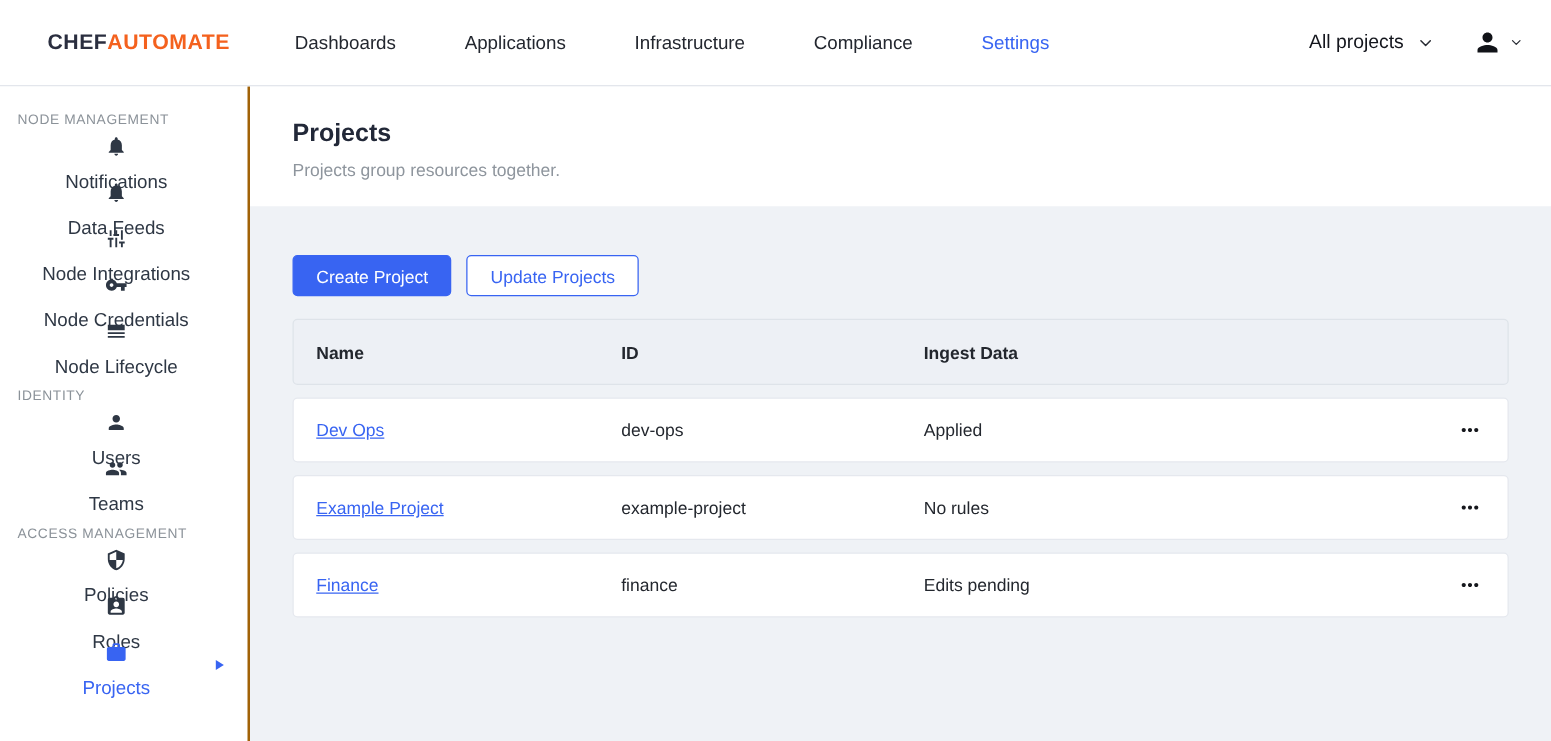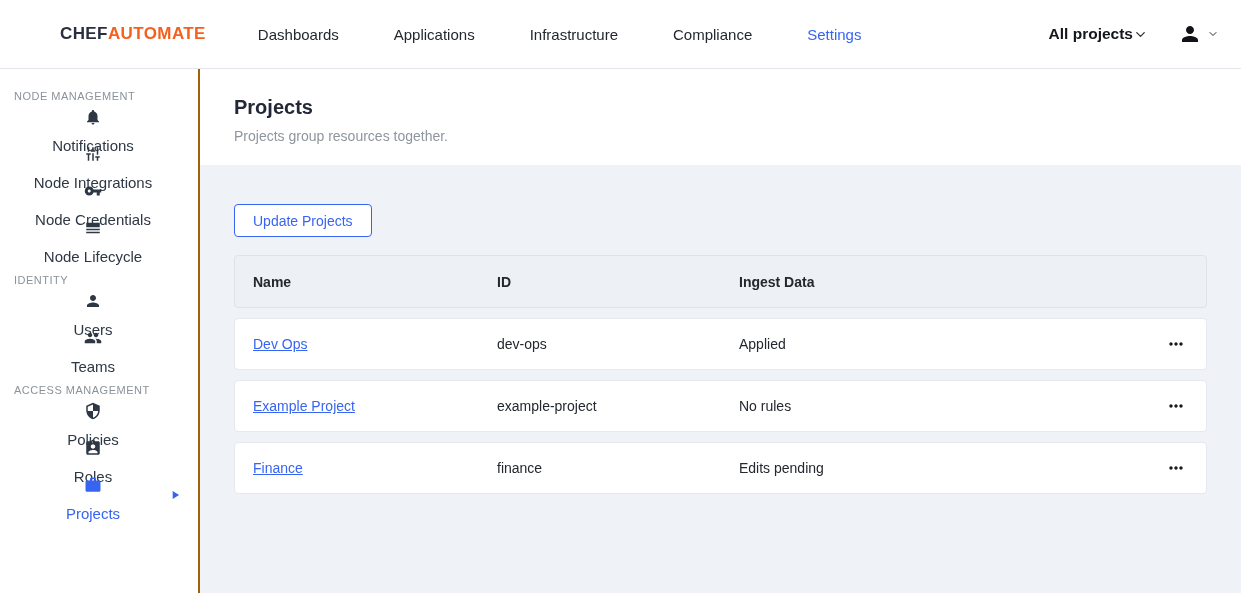--- a/index.html
+++ b/index.html
@@ -5,30 +5,30 @@
   * { margin:0; padding:0; box-sizing:border-box; }
   html,body { background:#fff; }
   .app {
     position:relative; width:1241px; height:593px; overflow:hidden;
     font-family:"Liberation Sans", sans-serif; background:#fff;
   }
   
   .topbar {
     position:absolute; top:0; left:0; right:0; height:69px;
     background:#fff; border-bottom:1px solid #e3e6ec;
-    display:flex; align-items:center; padding-left:60px; z-index:3;
+    display:flex; align-items:center; padding-left:38px; z-index:3;
   }
   .brand { display:flex; align-items:center; font-weight:700; font-size:17px; letter-spacing:.4px; cursor:pointer; white-space:nowrap; }
   .brand-chef { color:#2a2e3f; }
   .brand-automate { color:#f4611e; }
   .nav { display:flex; gap:55px; margin-left:52px; }
   .nav-item { font-size:15px; color:#23272f; cursor:pointer; white-space:nowrap; }
   .nav-item.active { color:#3864f2; }
   .topbar-right { margin-left:auto; display:flex; align-items:center; gap:30px; padding-right:22px; }
-  .project-filter { display:flex; align-items:center; font-size:15.5px; font-weight:700; color:#14161d; cursor:pointer; }
+  .project-filter { display:flex; align-items:center; gap:10px; font-size:15.5px; font-weight:400; color:#14161d; cursor:pointer; }
   .chev svg { width:15px; height:15px; display:block; color:#2a2d35; }
   .user-menu { display:flex; align-items:center; gap:5px; cursor:pointer; }
   .avatar svg { width:24px; height:24px; fill:#111318; display:block; }
   .chev.small svg { width:12px; height:12px; }
   
   .sidebar {
     position:absolute; top:69px; left:0; bottom:0; width:200px;
     background:#fff; border-right:2px solid #a16207; padding-top:13px; z-index:2;
   }
   .side-header {
@@ -125,20 +125,28 @@
           <span class="icon">
             <svg viewBox="0 0 24 24">
               <path d="M12 22c1.1 0 2-.9 2-2h-4c0 1.1.9 2 2 2zm6-6v-5c0-3.07-1.64-5.64-4.5-6.32V4c0-.83-.67-1.5-1.5-1.5s-1.5.67-1.5 1.5v.68C7.63 5.36 6 7.92 6 11v5l-2 2v1h16v-1l-2-2z"></path>
             </svg>
           </span>
           <span>Notifications</span>
         </div>
         <div class="side-item">
           <span class="icon">
             <svg viewBox="0 0 24 24">
+              <path d="M12 22c1.1 0 2-.9 2-2h-4c0 1.1.9 2 2 2zm6-6v-5c0-3.07-1.64-5.64-4.5-6.32V4c0-.83-.67-1.5-1.5-1.5s-1.5.67-1.5 1.5v.68C7.63 5.36 6 7.92 6 11v5l-2 2v1h16v-1l-2-2z"></path>
+            </svg>
+          </span>
+          <span>Data Feeds</span>
+        </div>
+        <div class="side-item">
+          <span class="icon">
+            <svg viewBox="0 0 24 24">
               <g transform="rotate(90 12 12)">
                 <path d="M3 17v2h6v-2H3zM3 5v2h10V5H3zm10 16v-2h8v-2h-8v-2h-2v6h2zM7 9v2H3v2h4v2h2V9H7zm14 4v-2H11v2h10zm-6-4h2V7h4V5h-4V3h-2v6z"></path>
               </g>
             </svg>
           </span>
           <span>Node Integrations</span>
         </div>
         <div class="side-item">
           <span class="icon">
             <svg viewBox="0 0 24 24">
@@ -209,20 +217,21 @@
       </div>
     </aside>
 
   <main class="content">
     <div class="content-header">
       <h1 class="page-title">Projects</h1>
       <p class="page-subtitle">Projects group resources together.</p>
     </div>
     <div class="content-body">
       <div class="actions">
+        <button class="btn primary">Create Project</button>
         <button class="btn secondary">Update Projects</button>
       </div>
       <div>
         <div class="thead" id="thead">
             <div>Name</div>
             <div>ID</div>
             <div>Ingest Data</div>
             <div></div>
           </div>
         <div id="tbody">

